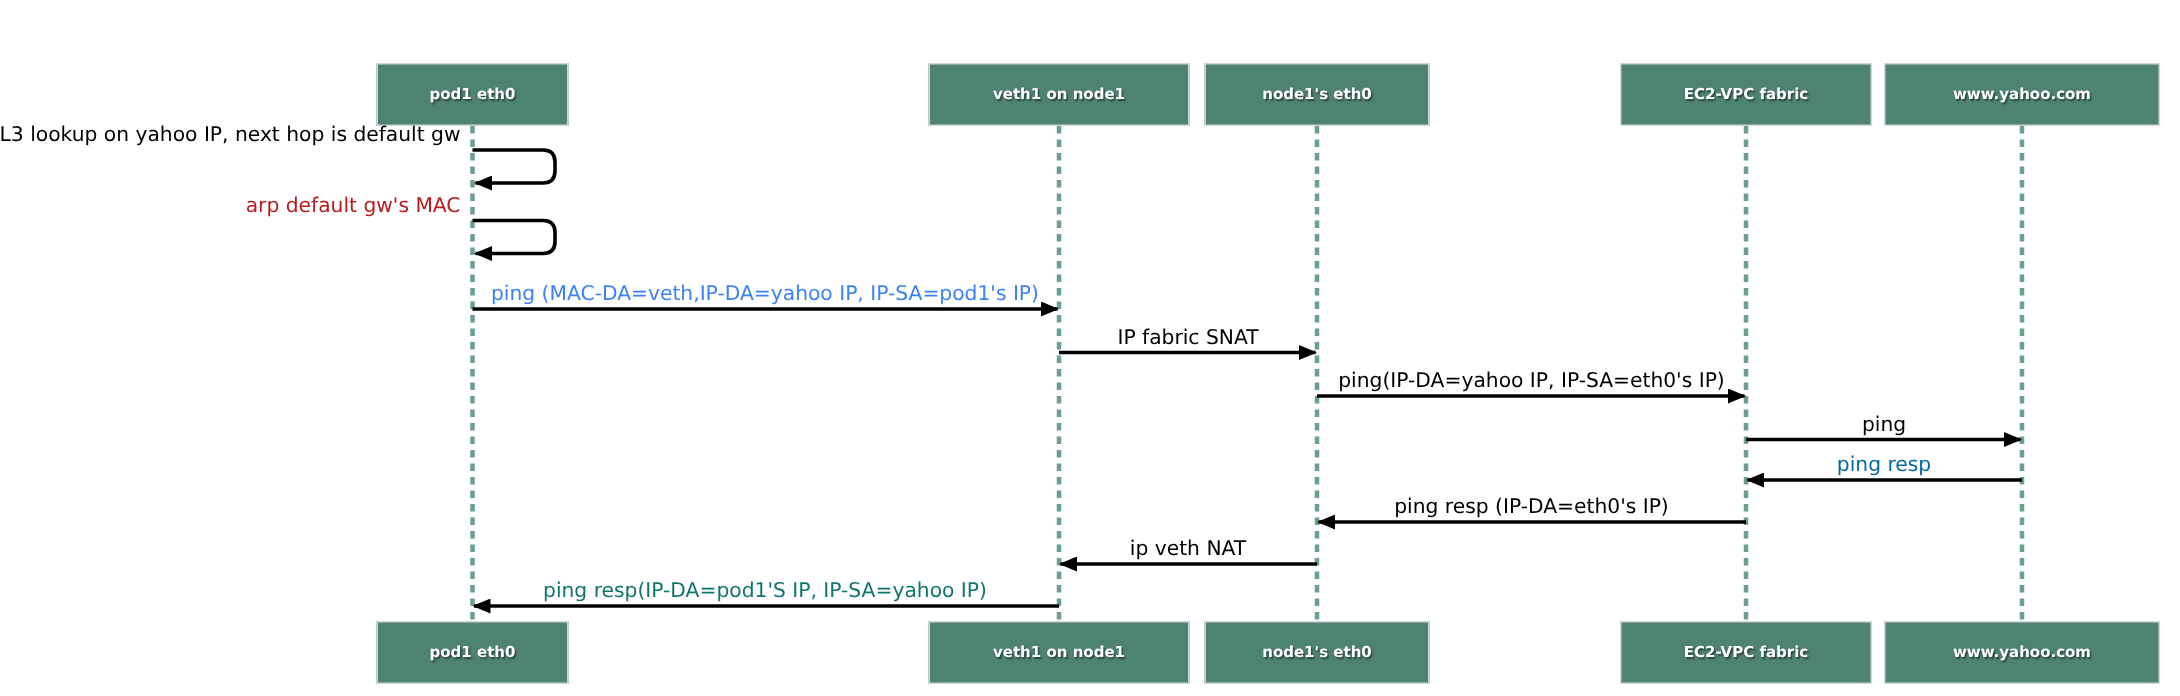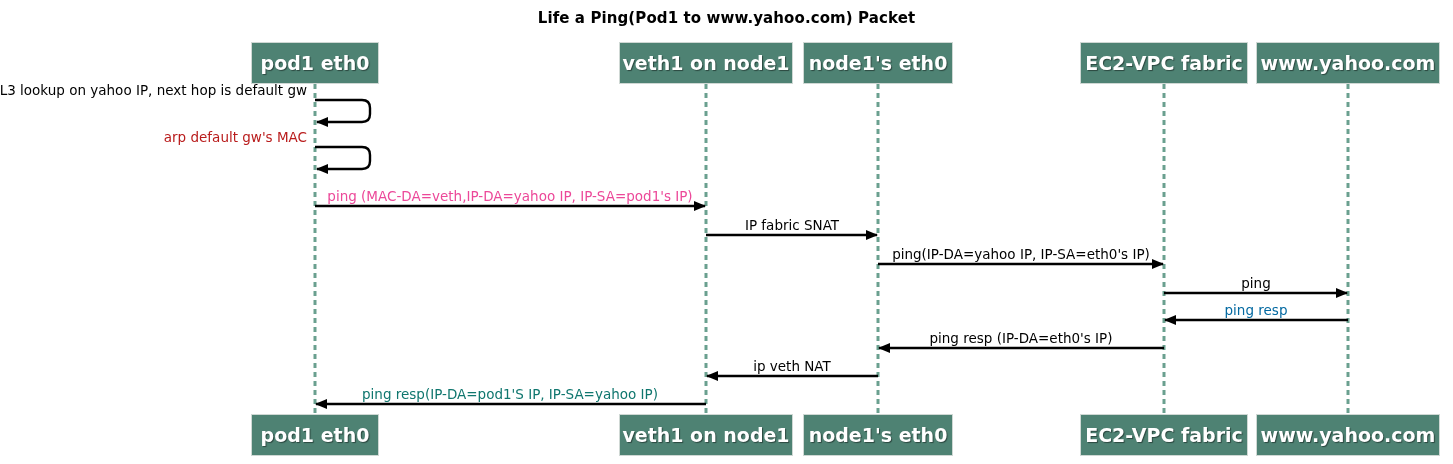--- a/index.html
+++ b/index.html
@@ -36,21 +36,21 @@
     font-weight: bold;
     color: #000000;
     letter-spacing: 0.1px;
   }
   .lifeline-box {
     position: absolute;
     box-sizing: border-box;
     background: #4e8273;
     border: 1px solid #cfd8d4;
     color: #ffffff;
-    font-size: 19px;
+    font-size: 10px;
     font-weight: bold;
     display: flex;
     align-items: center;
     justify-content: center;
     text-shadow: 1px 1px 1px rgba(0,0,0,0.45);
     white-space: nowrap;
   }
   .msg-label {
     position: absolute;
     font-size: 13.5px;
@@ -59,21 +59,20 @@
     line-height: 1;
   }
   .msg-label.anchor-center { transform: translateX(-50%); }
   .msg-label.anchor-end { transform: translateX(-100%); }
 </style>
 </head>
 <body>
 
 <div id="diagram-root">
 
-  <div class="diagram-title">Life a Ping(Pod1 to www.yahoo.com) Packet</div>
 
   <svg id="diagram-svg" viewBox="0 0 1453 464" xmlns="http://www.w3.org/2000/svg">
     <defs>
       <marker id="arrowR" markerWidth="12" markerHeight="10" refX="11" refY="5" orient="auto" markerUnits="userSpaceOnUse">
         <path d="M0,0 L12,5 L0,10 z" fill="#000000"></path>
       </marker>
       <marker id="arrowL" markerWidth="12" markerHeight="10" refX="11" refY="5" orient="auto" markerUnits="userSpaceOnUse">
         <path d="M0,0 L12,5 L0,10 z" fill="#000000"></path>
       </marker>
     </defs>
@@ -126,21 +125,21 @@
       <div class="lifeline-box" style="left: 1256px; top: 42px; width: 184px; height: 42px; background: rgb(78, 130, 115); border-color: rgb(207, 216, 212); color: rgb(255, 255, 255);">
         <span>www.yahoo.com</span>
       </div>
       <div class="lifeline-box" style="left: 1256px; top: 414px; width: 184px; height: 42px; background: rgb(78, 130, 115); border-color: rgb(207, 216, 212); color: rgb(255, 255, 255);">
         <span>www.yahoo.com</span>
       </div>
     </div>
   <div id="labels-layer">
       <div class="msg-label anchor-end" style="left: 307px; top: 84px; color: rgb(0, 0, 0);">L3 lookup on yahoo IP, next hop is default gw</div>
       <div class="msg-label anchor-end" style="left: 307px; top: 131px; color: #b91c1c;">arp default gw's MAC</div>
-      <div class="msg-label anchor-center" style="left: 510px; top: 190px; color: #ec4899;">ping (MAC-DA=veth,IP-DA=yahoo IP, IP-SA=pod1's IP)</div>
+      <div class="msg-label anchor-center" style="left: 510px; top: 190px; color: #3b82f6;">ping (MAC-DA=veth,IP-DA=yahoo IP, IP-SA=pod1's IP)</div>
       <div class="msg-label anchor-center" style="left: 792px; top: 219px; color: rgb(0, 0, 0);">IP fabric SNAT</div>
       <div class="msg-label anchor-center" style="left: 1021px; top: 248px; color: rgb(0, 0, 0);">ping(IP-DA=yahoo IP, IP-SA=eth0's IP)</div>
       <div class="msg-label anchor-center" style="left: 1256px; top: 277px; color: rgb(0, 0, 0);">ping</div>
       <div class="msg-label anchor-center" style="left: 1256px; top: 304px; color: #0369a1;">ping resp</div>
       <div class="msg-label anchor-center" style="left: 1021px; top: 332px; color: rgb(0, 0, 0);">ping resp (IP-DA=eth0's IP)</div>
       <div class="msg-label anchor-center" style="left: 792px; top: 360px; color: rgb(0, 0, 0);">ip veth NAT</div>
       <div class="msg-label anchor-center" style="left: 510px; top: 388px; color: #0f766e;">ping resp(IP-DA=pod1'S IP, IP-SA=yahoo IP)</div>
     </div>
 
 </div>

